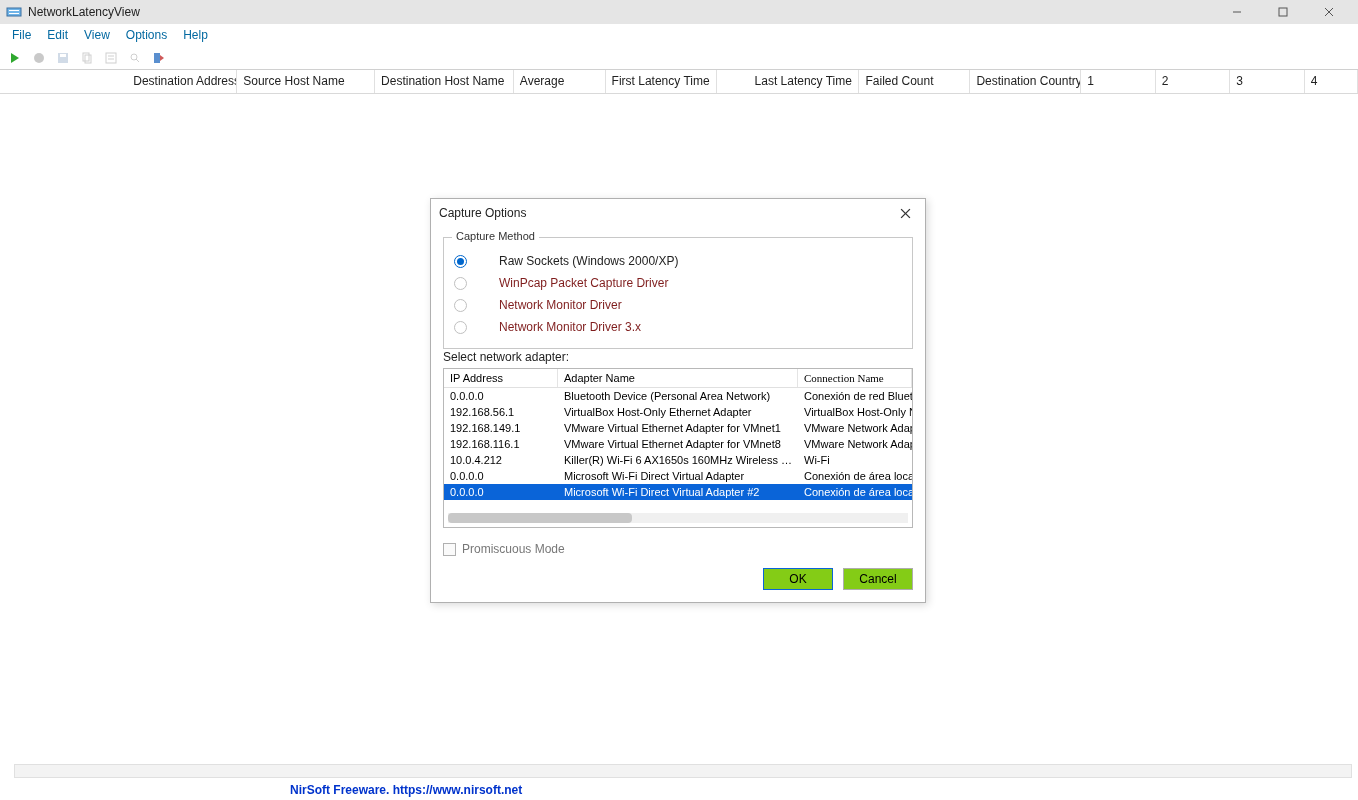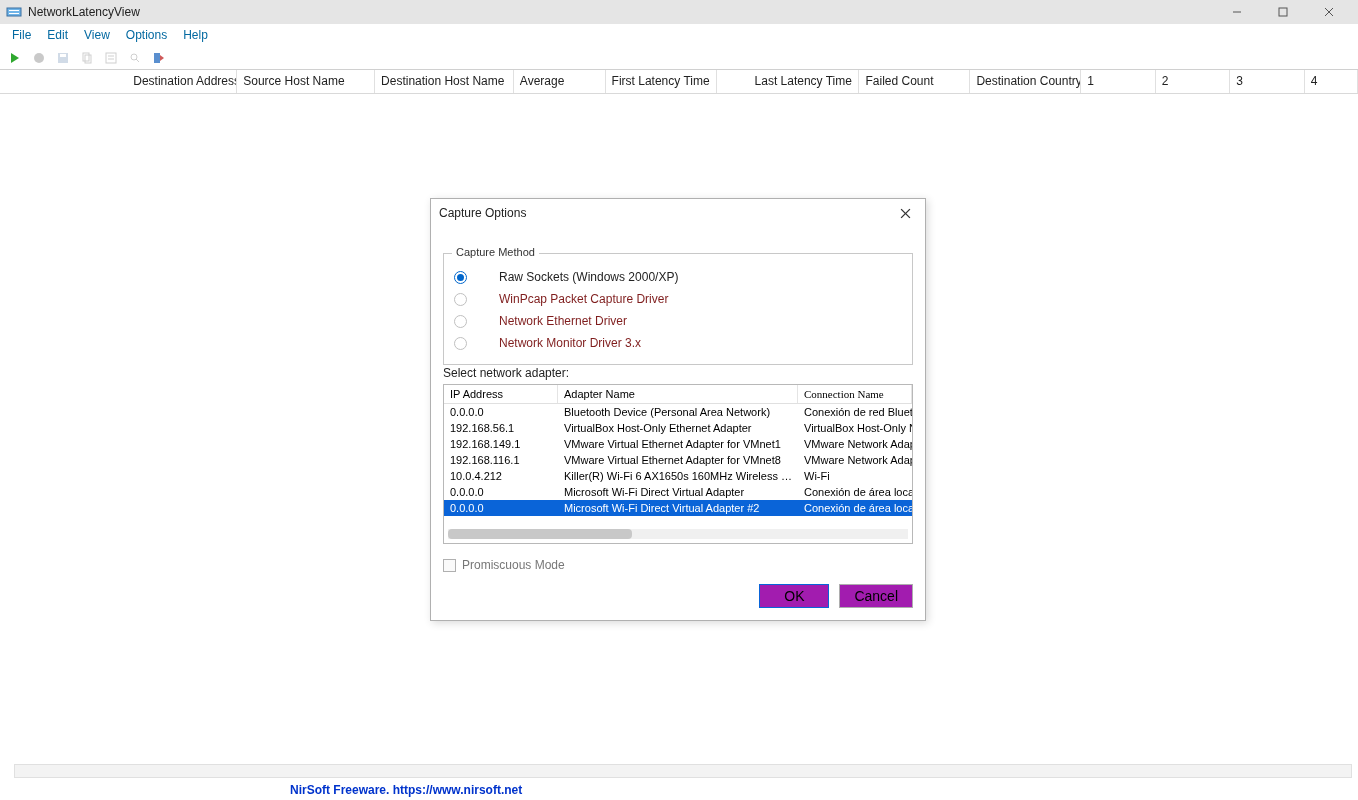--- a/index.html
+++ b/index.html
@@ -137,21 +137,21 @@
     color: #333;
   }
   .modal-body {
     padding: 2px 12px 12px 12px;
   }
 
   .groupbox {
     border: 1px solid #c8c8c8;
     position: relative;
     padding: 12px 10px 10px 10px;
-    margin-top: 24px;
+    margin-top: 8px;
   }
   .group-legend {
     position: absolute;
     top: -8px; left: 8px;
     background: #ffffff;
     padding: 0 4px;
     font-size: 11px;
     color: #333;
   }
   .radio-row {
@@ -252,22 +252,22 @@
   }
 
   .dlg-buttons {
     display: flex; justify-content: flex-end; gap: 10px;
     margin-top: 12px;
   }
   .btn {
     min-width: 70px;
     padding: 3px 14px;
     border: 1px solid #adadad;
-    background: #a21caf;
-    font-size: 14px;
+    background: #84cc16;
+    font-size: 12px;
     text-align: center;
   }
   .btn.primary {
     border: 1px solid #0a64d8;
   }
 </style>
 </head>
 <body>
 
 <div class="titlebar">
@@ -394,21 +394,21 @@
           <div class="radio-row">
             <span class="radio-dot selected"></span>
             <span>Raw Sockets (Windows 2000/XP)</span>
           </div>
           <div class="radio-row disabled">
             <span class="radio-dot"></span>
             <span>WinPcap Packet Capture Driver</span>
           </div>
           <div class="radio-row disabled">
             <span class="radio-dot"></span>
-            <span>Network Ethernet Driver</span>
+            <span>Network Monitor Driver</span>
           </div>
           <div class="radio-row disabled">
             <span class="radio-dot"></span>
             <span>Network Monitor Driver 3.x</span>
           </div>
         </div>
     </div>
 
     <div class="adapter-label">Select network adapter:</div>
 

